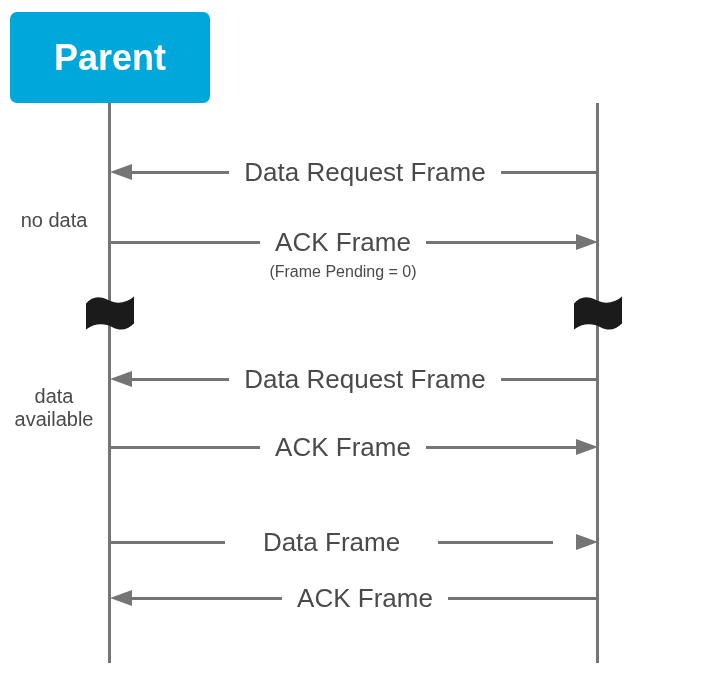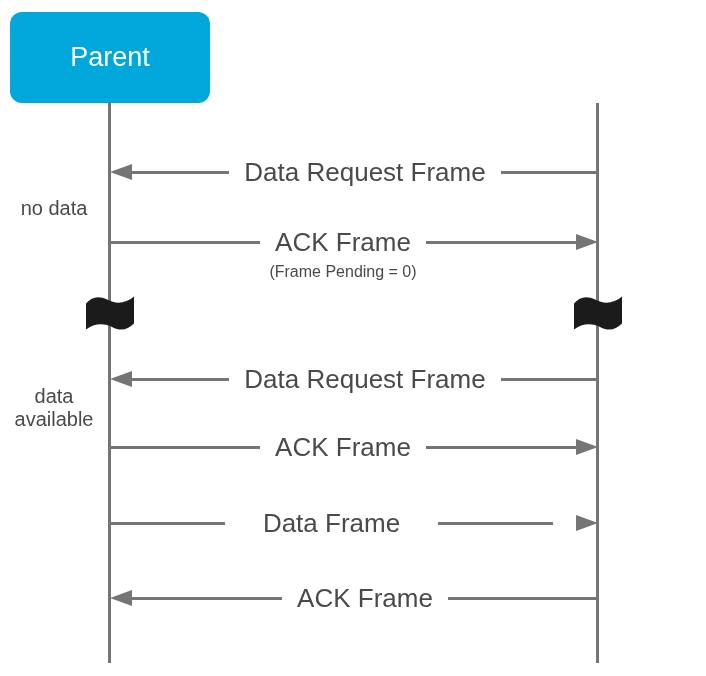--- a/index.html
+++ b/index.html
@@ -8,23 +8,23 @@
     background: #ffffff;
     font-family: "Liberation Sans", "DejaVu Sans", sans-serif;
     position: relative; overflow: hidden;
   }
   .stage { position: absolute; inset: 0; }
 
   
   .actor {
     position: absolute; top: 12px; width: 200px; height: 91px;
     background: var(--actor_bg, #00a7da);
-    border-radius: 12px;
+    border-radius: 7px;
     display: flex; align-items: center; justify-content: center;
-    color: #ffffff; font-size: 27px; font-weight: normal;
+    color: #ffffff; font-size: 36px; font-weight: bold;
     z-index: 3;
   }
   .actor.parent { left: 10px; }
   .actor.child  { left: 498px; }
 
   
   .lifeline {
     position: absolute; top: 103px; height: 560px; width: 3px;
     background: var(--line, #757575); z-index: 1;
   }
@@ -47,30 +47,30 @@
   }
   .sub {
     position: absolute; top: 35px; left: 50%; transform: translateX(-50%);
     font-size: 16px; line-height: 19px; white-space: nowrap;
     color: var(--text, #4a4a4a);
   }
   .msg.m1 { top: 155px; }
   .msg.m2 { top: 225px; }
   .msg.m3 { top: 362px; }
   .msg.m4 { top: 430px; }
-  .msg.m5 { top: 506px; gap: 23px; }
+  .msg.m5 { top: 525px; gap: 23px; }
   .msg.m6 { top: 581px; }
 
   
   .note {
     position: absolute; left: 8px; width: 92px;
     text-align: center; color: var(--text, #4a4a4a);
     font-size: 20px; line-height: 23px; z-index: 2;
   }
-  .note.n1 { top: 197px; }
+  .note.n1 { top: 209px; }
   .note.n2 { top: 385px; }
 
   
   .flag { position: absolute; width: 48px; height: 41px; top: 293px; z-index: 2; }
   .flag.parent { left: 86px; }
   .flag.child  { left: 574px; }
   .flag svg { display: block; width: 100%; height: 100%; }
   .flag path { fill: var(--flag, #1b1b1b); }
 </style>
 </head>

